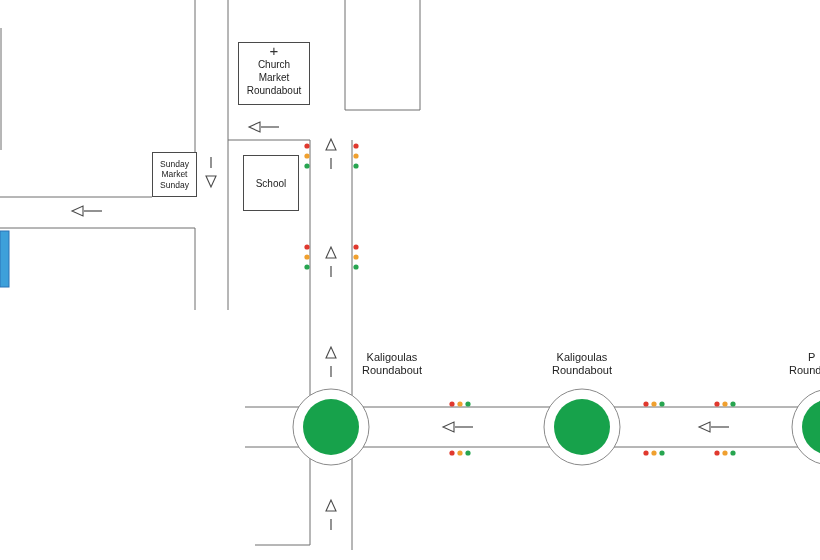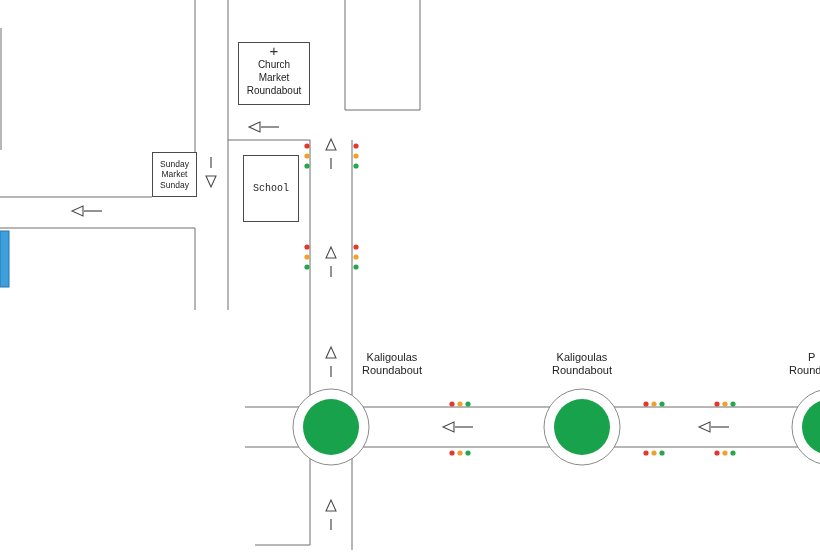--- a/index.html
+++ b/index.html
@@ -10,21 +10,21 @@
   .arrow line{stroke:#4a4a4a;stroke-width:1.2;fill:none;}
   .arrow polygon{fill:#ffffff;stroke:#4a4a4a;stroke-width:1.1;}
   .ring{fill:#ffffff;stroke:#8a8a8a;stroke-width:1;}
   .box{position:absolute;background:#fff;border:1px solid #4a4a4a;display:flex;flex-direction:column;
        align-items:center;justify-content:center;text-align:center;color:#222;box-sizing:border-box;}
   .box span{display:block;}
   .lbl{position:absolute;text-align:center;color:#222;font-size:11px;line-height:13px;}
   .lbl span{display:block;}
   .church-box{left:238px;top:42px;width:72px;height:63px;font-size:10px;line-height:13px;justify-content:flex-start;padding-top:1px;}
   .cross{font-size:15px;line-height:14px;color:#333;font-weight:400;}
-  .school-box{left:243px;top:155px;width:56px;height:67px;font-size:10px;font-family:Liberation Mono, monospace;}
+  .school-box{left:243px;top:155px;width:56px;height:56px;font-size:10px;}
   .market-box{left:152px;top:152px;width:45px;height:45px;font-size:8.5px;line-height:10.5px;}
   .kaligoulas-lbl{left:352px;top:351px;width:80px;}
   .debenhams-lbl{left:542px;top:351px;width:80px;}
   .right-lbl{left:789px;top:351px;width:60px;text-align:left;}
   .right-lbl .indent{padding-left:19px;}
 </style>
 </head>
 <body>
 
 <div id="stage">

